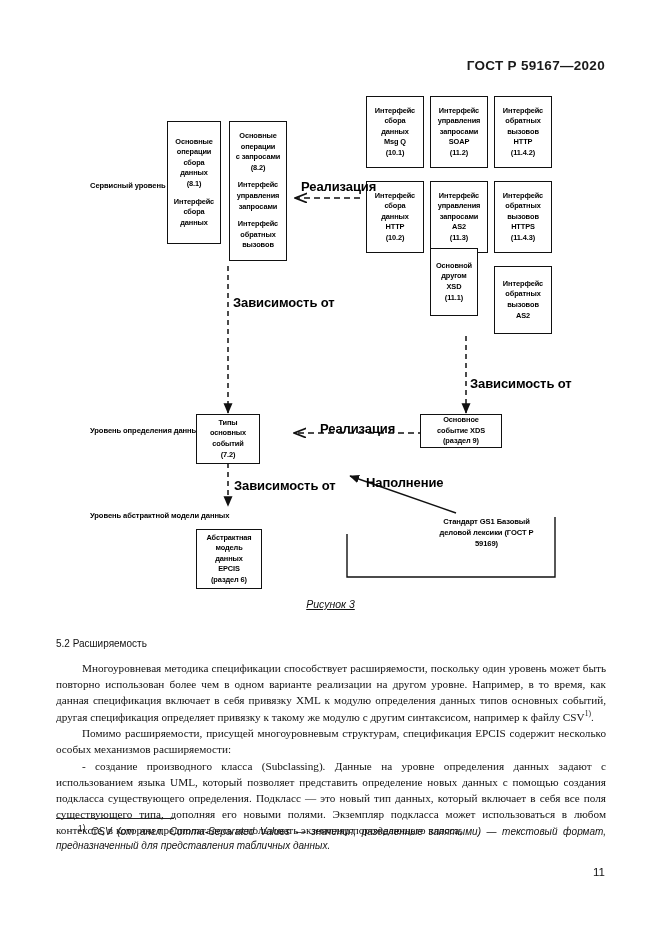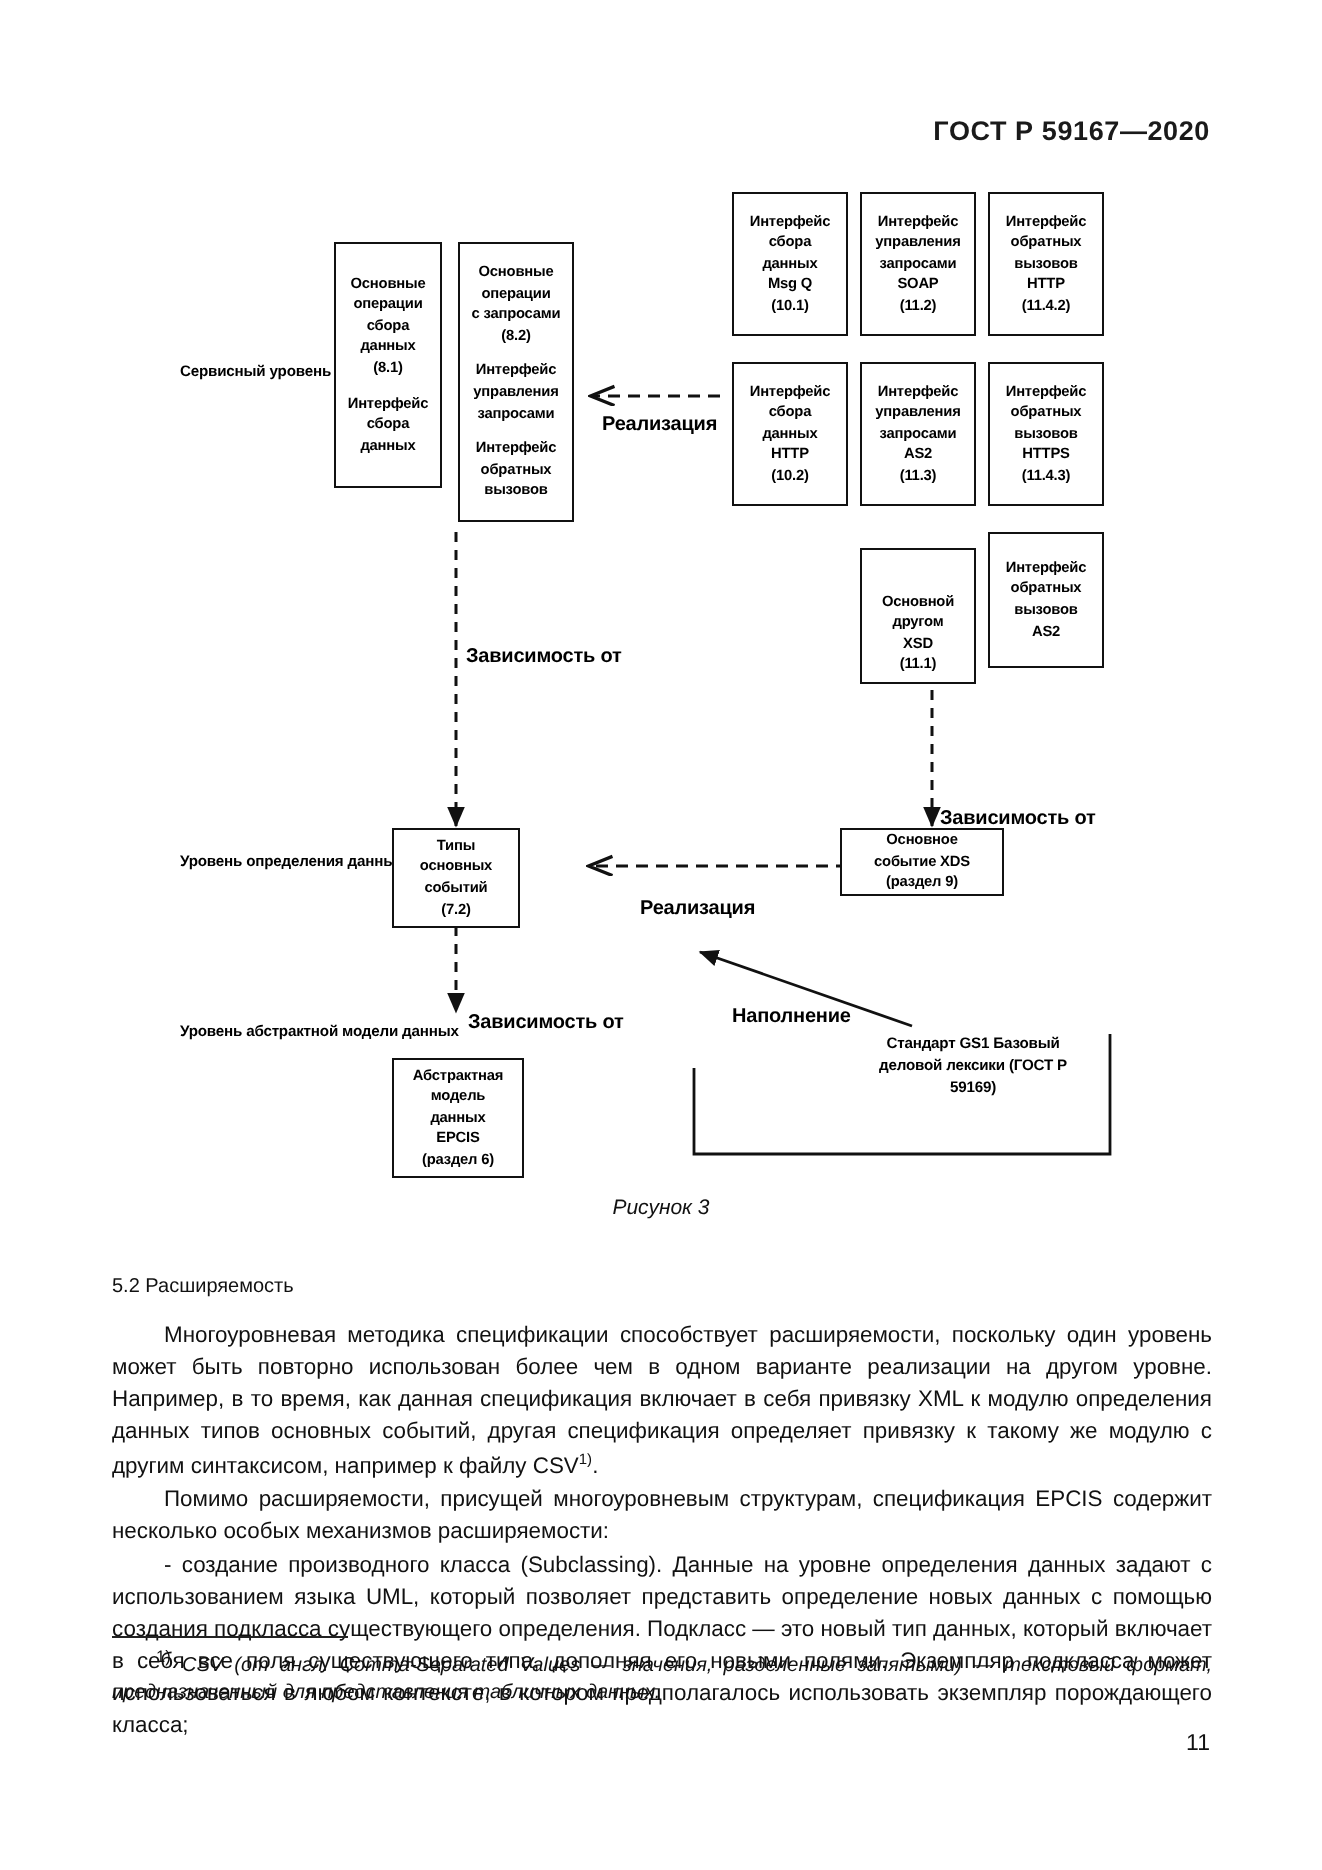--- a/index.html
+++ b/index.html
@@ -69,36 +69,36 @@
     font-size: 7.6px;
     font-weight: bold;
     line-height: 1.45;
     color: #000;
     text-align: left;
     letter-spacing: -0.1px;
   }
 
   .arrow-label {
     position: absolute;
-    font-size: 10px;
+    font-size: 13px;
     font-weight: bold;
     color: #000;
     white-space: nowrap;
     letter-spacing: -0.1px;
-    margin-top: 28px;
   }
 
   .fig-caption {
     position: absolute;
     top: 598px;
     left: 0;
     width: 661px;
     text-align: center;
     font-size: 10.5px;
     font-style: italic;
+    text-decoration: underline;
     color: #111;
   }
 
   svg.connectors {
     position: absolute;
     left: 0;
     top: 0;
     width: 661px;
     height: 520px;
     overflow: visible;
@@ -118,20 +118,21 @@
     color: #111;
   }
   p.para {
     font-size: 11.2px;
     line-height: 1.42;
     margin: 0 0 0 0;
     text-align: justify;
     text-indent: 26px;
     color: #111;
     hyphens: auto;
+    font-family: Liberation Serif, serif;
   }
   p.para + p.para { margin-top: 1px; }
   p.para.dash { text-indent: 26px; }
 
   .footnote-wrap {
     position: absolute;
     left: 56px;
     top: 818px;
     width: 550px;
   }
@@ -292,21 +293,21 @@
     <div class="box" style="left:494px; top:93px; width:58px; height:72px;">
       <span class="seg">
         <span class="ln">Интерфейс</span>
         <span class="ln">обратных</span>
         <span class="ln">вызовов</span>
         <span class="ln">HTTPS</span>
         <span class="ln">(11.4.3)</span>
       </span>
     </div>
 
-    <div class="box" style="left:430px; top:186px; width:58px; height:68px;justify-content:flex-end;">
+    <div class="box" style="left:430px; top:160px; width:48px; height:68px;">
       <span class="seg">
         <span class="ln">Основной</span>
         <span class="ln">другом</span>
         <span class="ln">XSD</span>
         <span class="ln">(11.1)</span>
       </span>
     </div>
     <div class="box" style="left:494px; top:178px; width:58px; height:68px;">
       <span class="seg">
         <span class="ln">Интерфейс</span>

